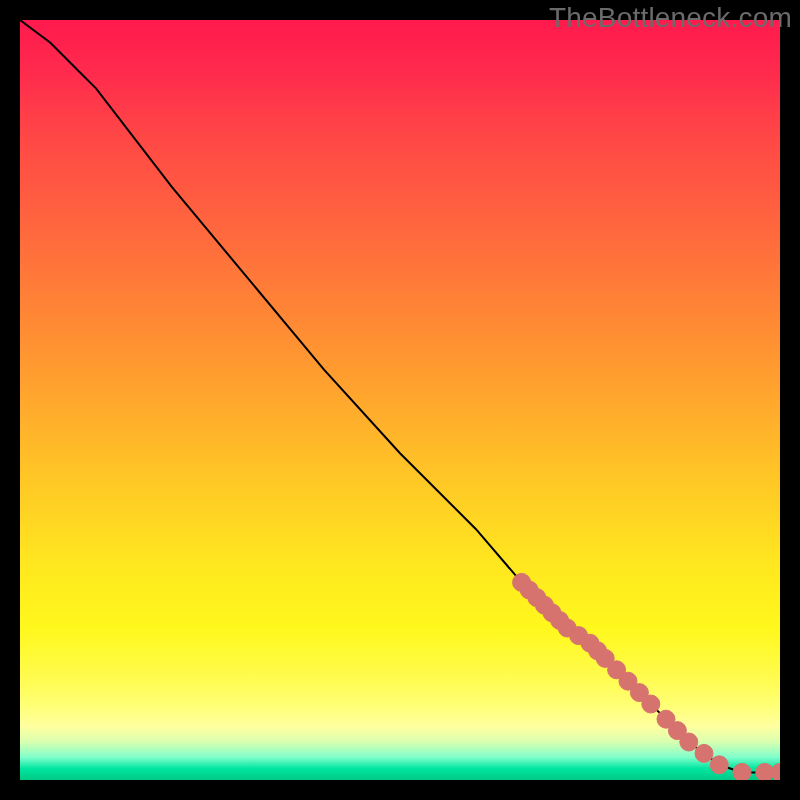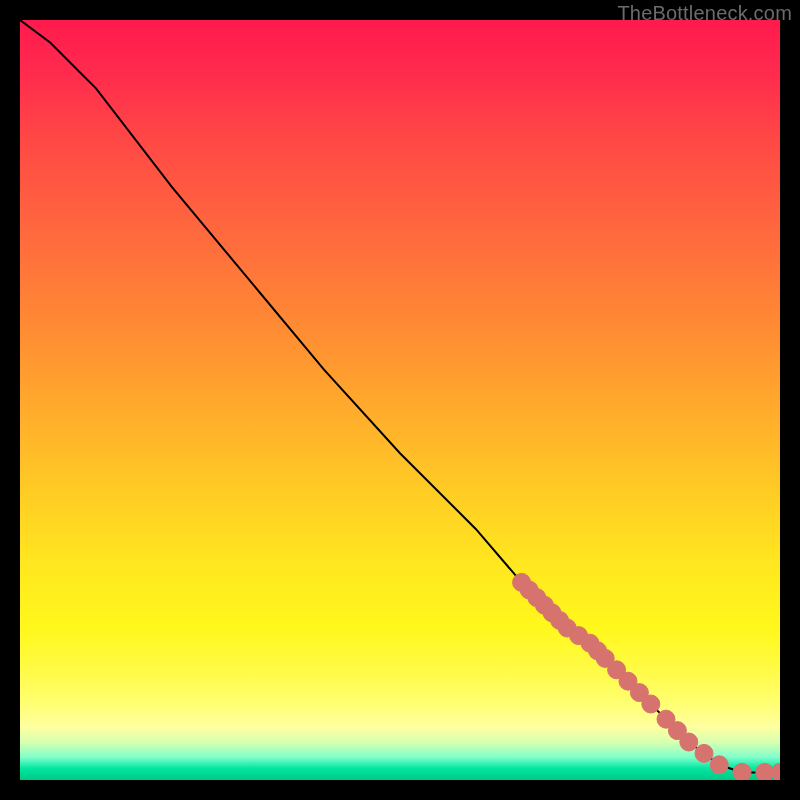--- a/index.html
+++ b/index.html
@@ -64,21 +64,21 @@
   }
   .marker {
     fill: #d6736e;
     stroke: #d6736e;
   }
   .watermark {
     position: absolute;
     top: 2px;
     right: 8px;
     color: #6b6b6b;
-    font-size: 20px;
+    font-size: 28px;
     font-weight: 500;
     letter-spacing: 0.2px;
   }
 </style>
 </head>
 <body>
 
 <div class="frame">
 
   <div class="plot-area">

